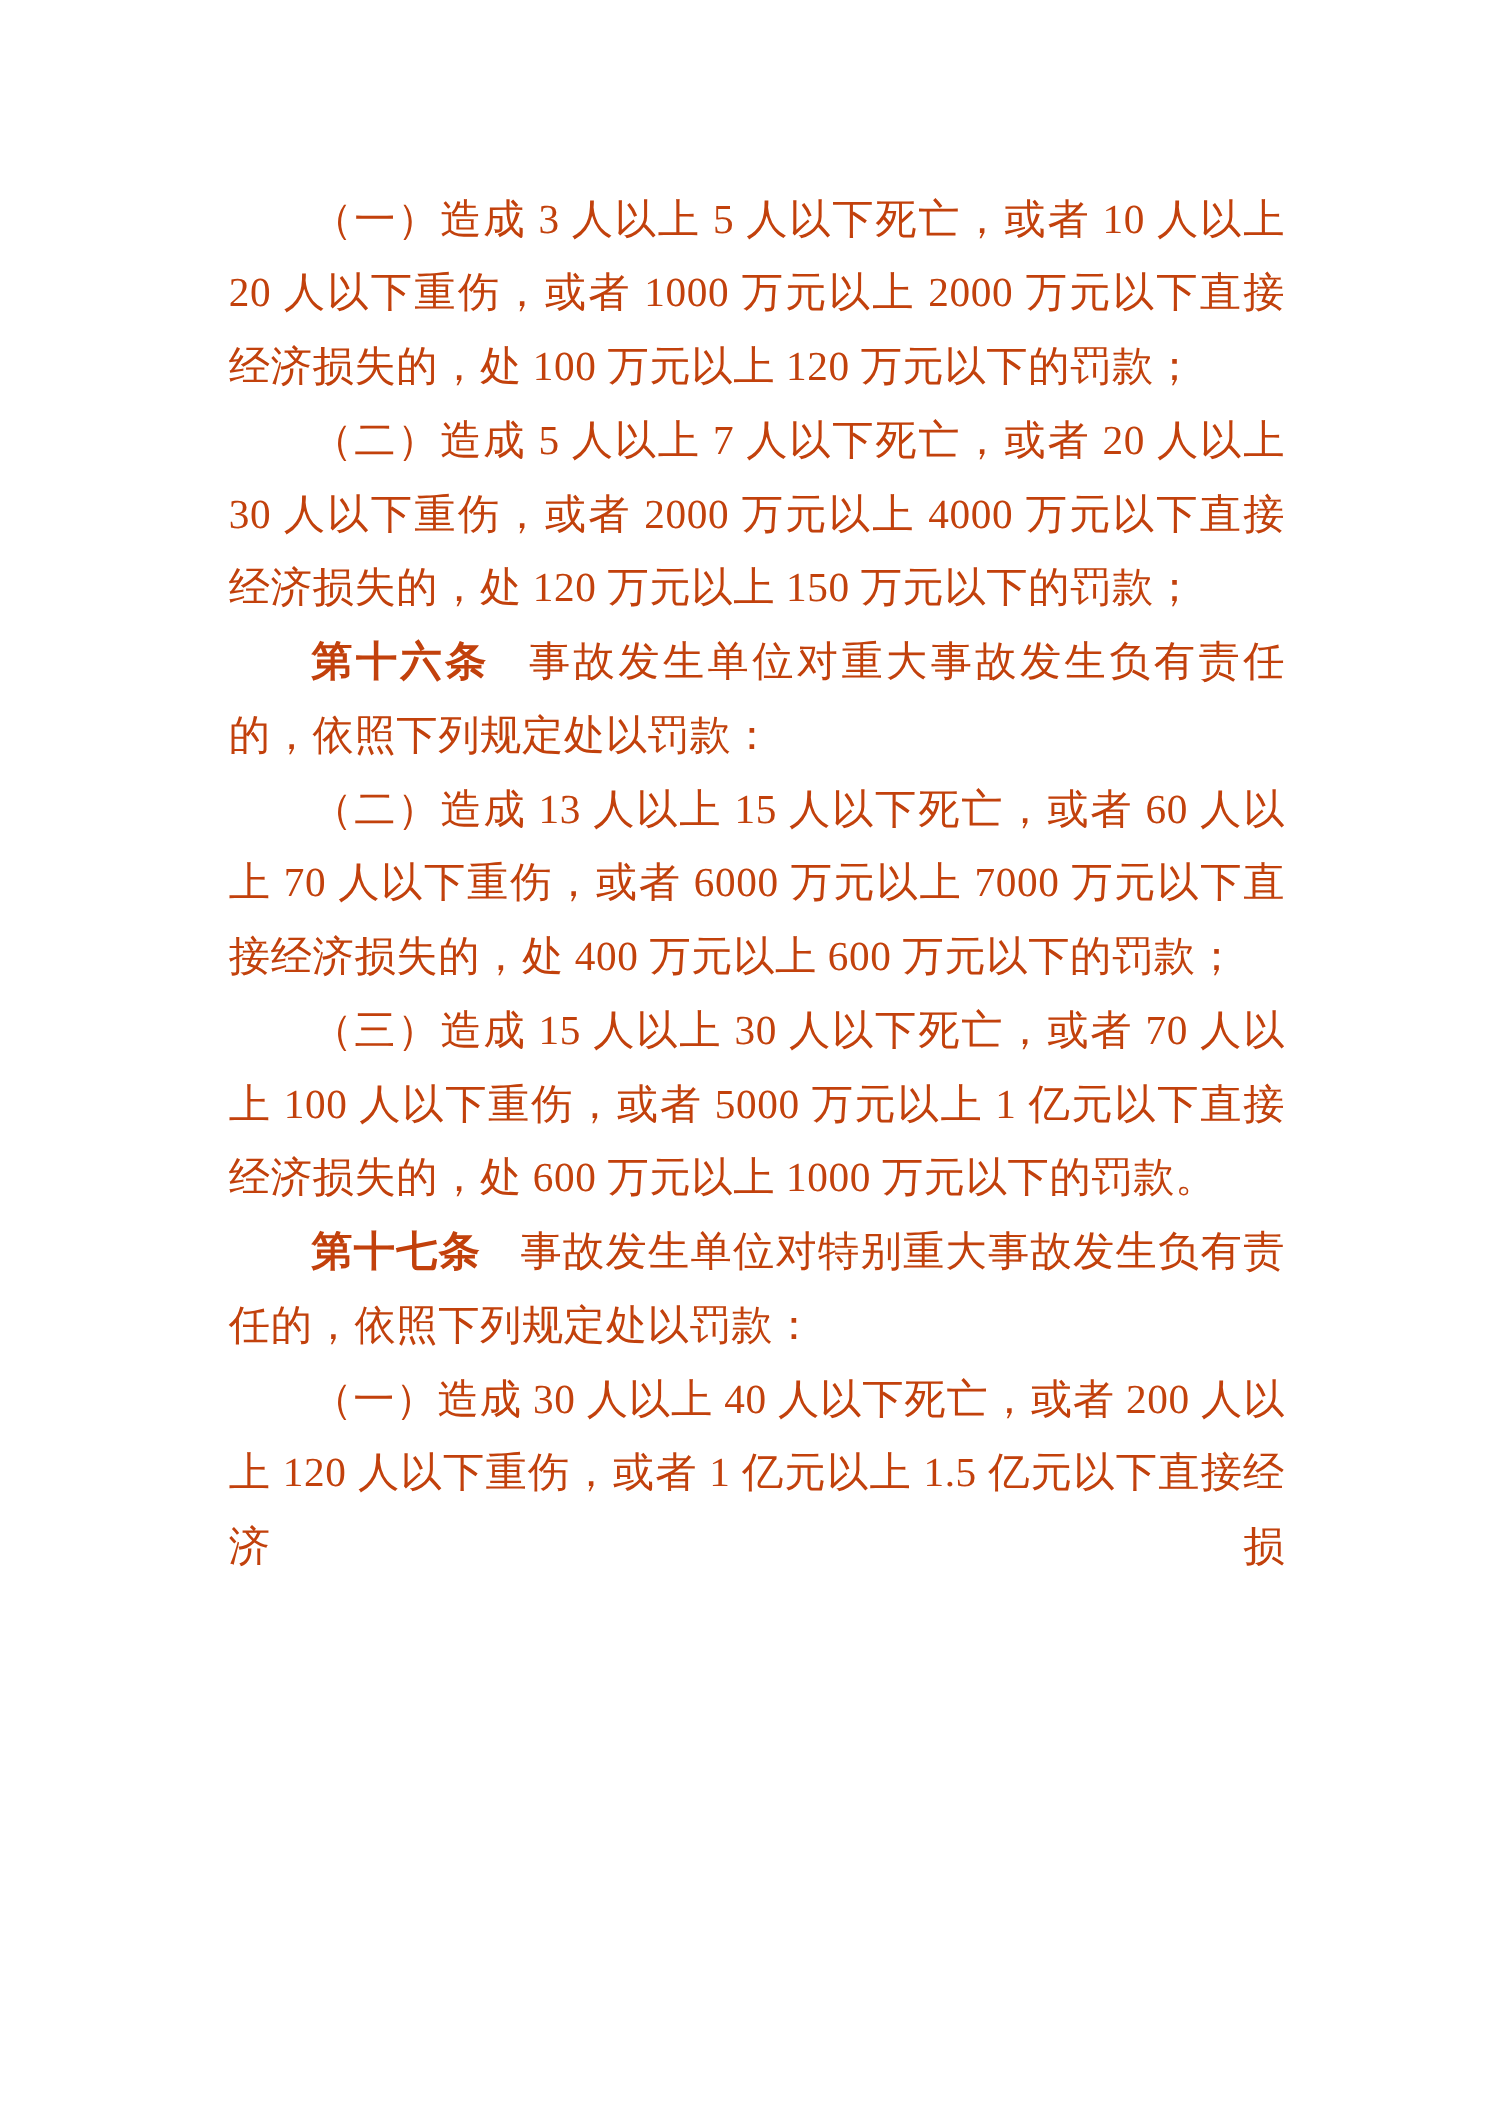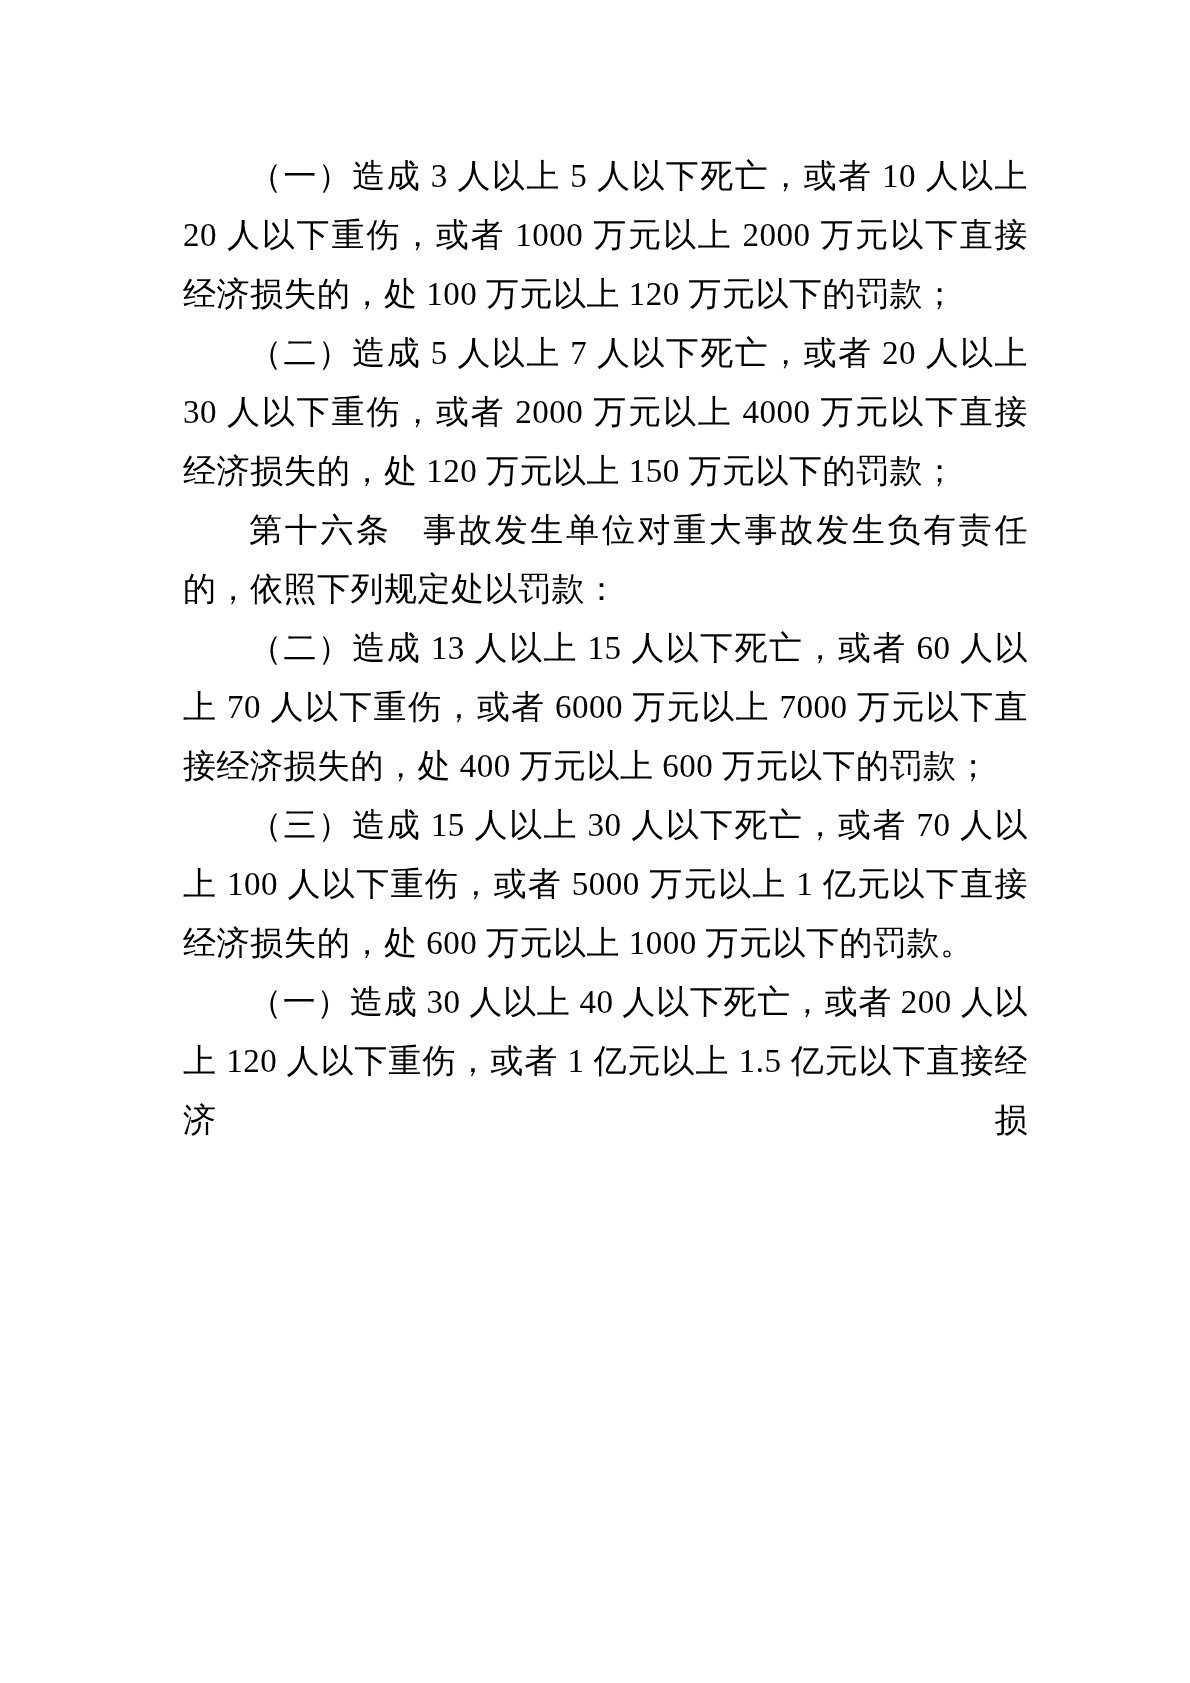--- a/index.html
+++ b/index.html
@@ -7,38 +7,38 @@
     padding: 0;
     background: #ffffff;
   }
   .page {
     position: relative;
     width: 1190px;
     height: 1683px;
     background: #ffffff;
     overflow: hidden;
     font-family: "Liberation Serif", "DejaVu Serif", serif;
-    color: #000000;
+    color: #c2410c;
   }
   .content {
     position: absolute;
     top: 147px;
     left: 183px;
     width: 845px;
   }
   .para {
     margin: 0;
     font-size: 33px;
     line-height: 59px;
     text-indent: 2em;
     text-align: justify;
     letter-spacing: 0.5px;
   }
   .article-label {
-    font-weight: 400;
+    font-weight: 700;
     margin-right: 0.95em;
   }
   
   .continues {
     text-align-last: justify;
   }
 </style>
 </head>
 <body>
 
@@ -50,17 +50,18 @@
     <p class="para">（二）造成 5 人以上 7 人以下死亡，或者 20 人以上 30 人以下重伤，或者 2000 万元以上 4000 万元以下直接经济损失的，处 120 万元以上 150 万元以下的罚款；</p>
 
 
     <p class="para"><span class="article-label">第十六条</span><span>事故发生单位对重大事故发生负有责任的，依照下列规定处以罚款：</span></p>
 
 
     <p class="para">（二）造成 13 人以上 15 人以下死亡，或者 60 人以上 70 人以下重伤，或者 6000 万元以上 7000 万元以下直接经济损失的，处 400 万元以上 600 万元以下的罚款；</p>
 
     <p class="para">（三）造成 15 人以上 30 人以下死亡，或者 70 人以上 100 人以下重伤，或者 5000 万元以上 1 亿元以下直接经济损失的，处 600 万元以上 1000 万元以下的罚款。</p>
 
+    <p class="para"><span class="article-label">第十七条</span><span>事故发生单位对特别重大事故发生负有责任的，依照下列规定处以罚款：</span></p>
 
     <p class="para continues">（一）造成 30 人以上 40 人以下死亡，或者 200 人以上 120 人以下重伤，或者 1 亿元以上 1.5 亿元以下直接经济损</p>
 
   </div>
 </div>
 
 </body></html>

